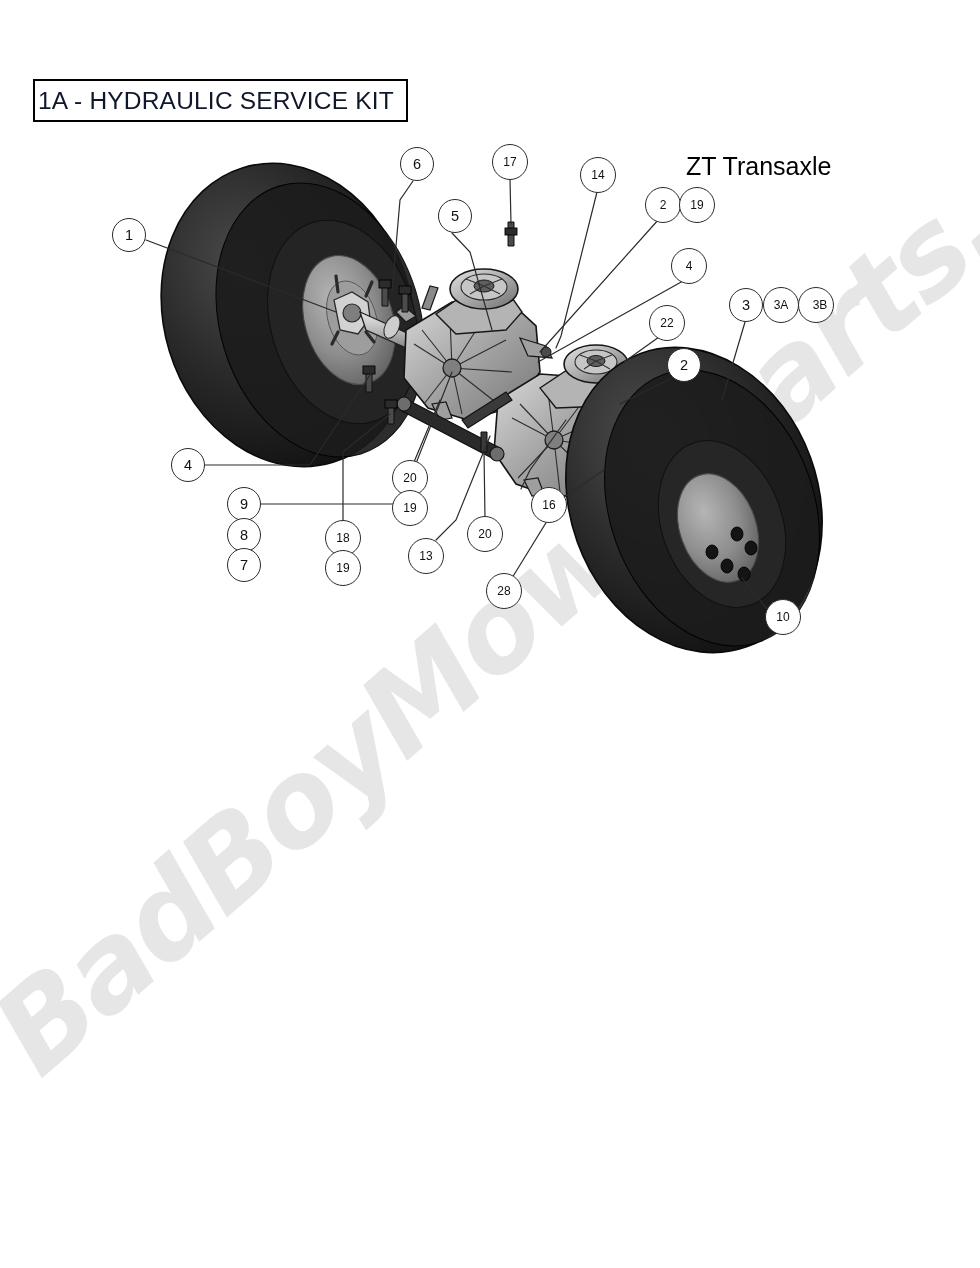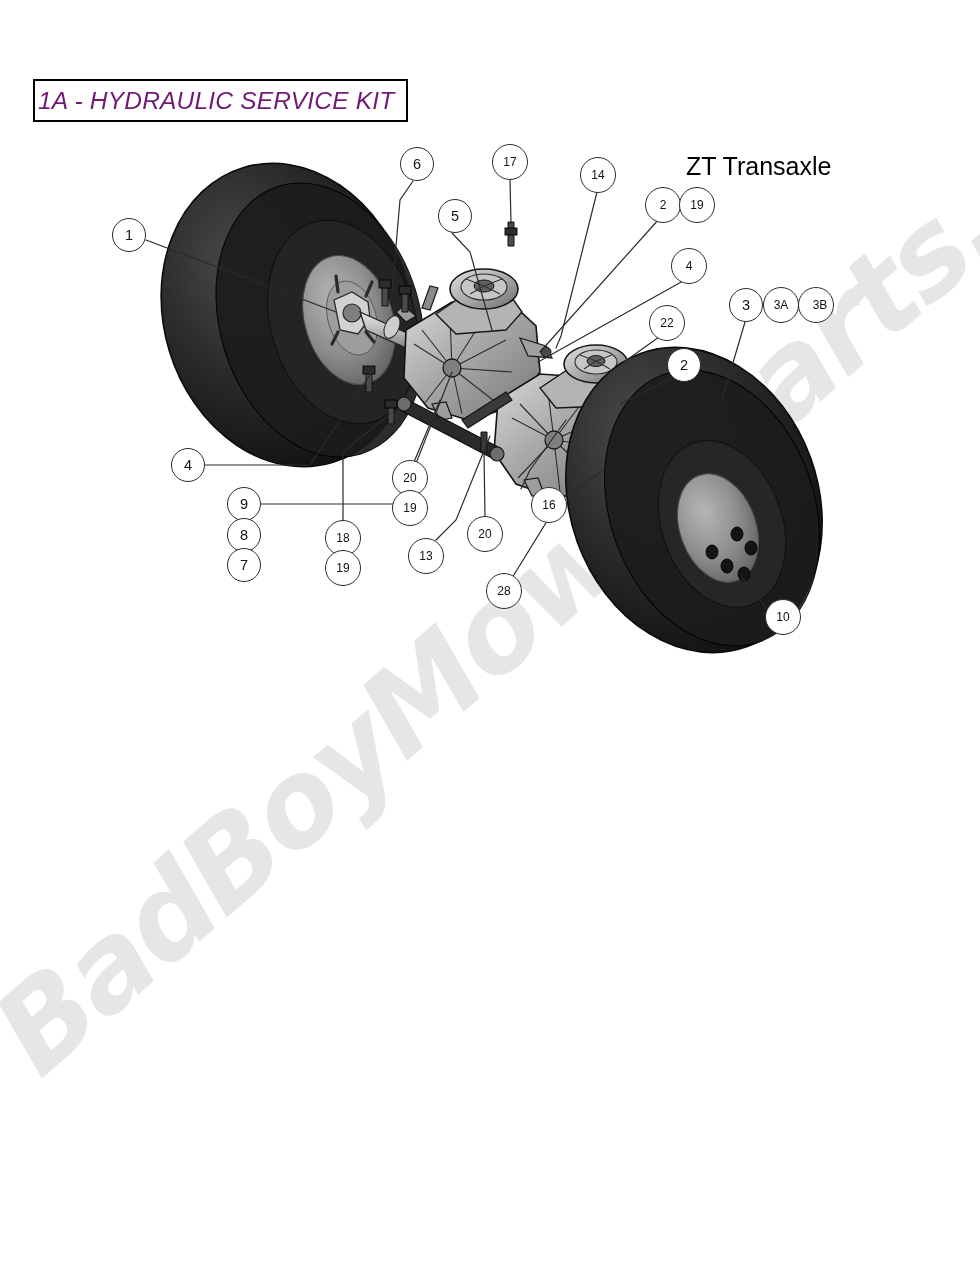--- a/index.html
+++ b/index.html
@@ -32,23 +32,22 @@
     background: #ffffff;
     z-index: 40;
   }
   #title-text {
     position: absolute;
     left: 3px;
     top: 50%;
     transform: translateY(-50%);
     font-size: 24.5px;
     letter-spacing: 0.2px;
-    color: #701a75;
+    color: #0f172a;
     white-space: nowrap;
-    font-style: italic;
   }
 
   
   #section-label {
     position: absolute;
     left: 686px;
     top: 152px;
     font-size: 25px;
     color: #000000;
     white-space: nowrap;

